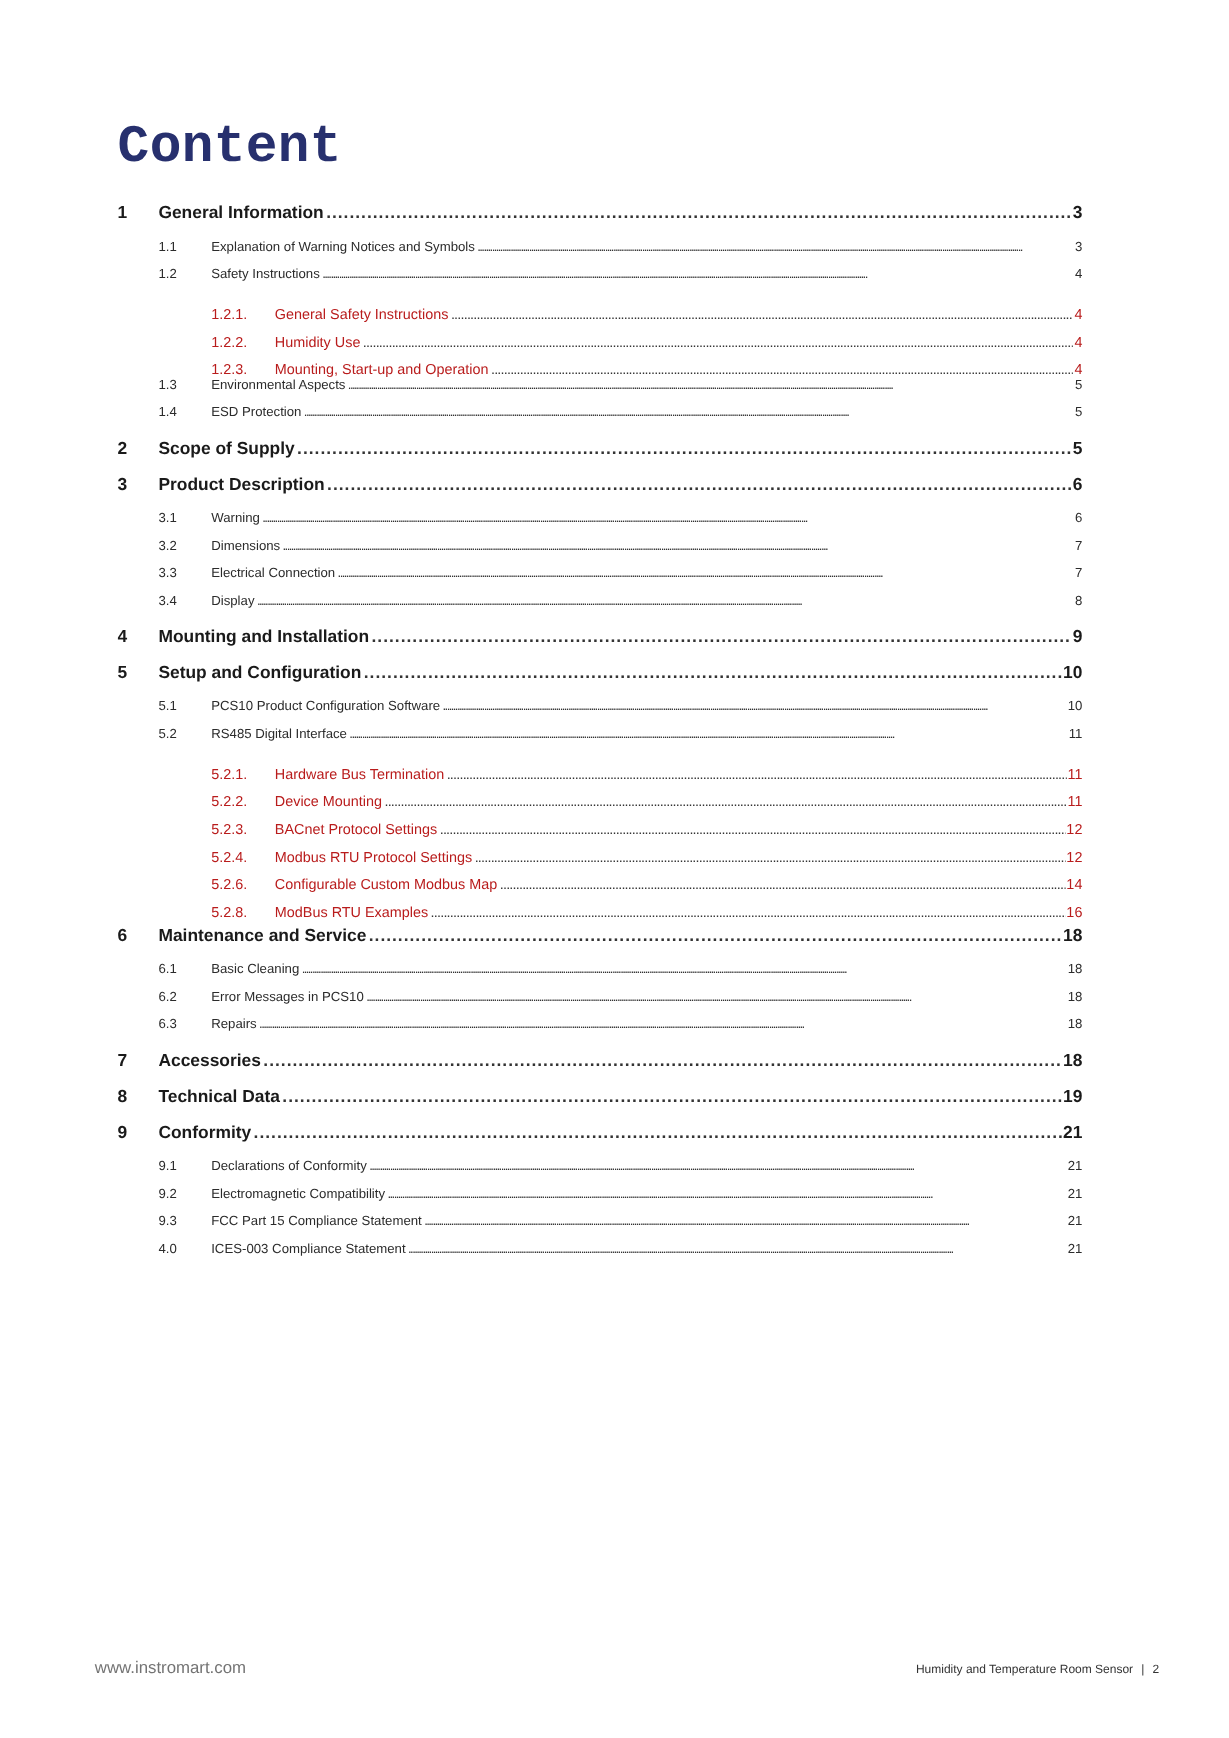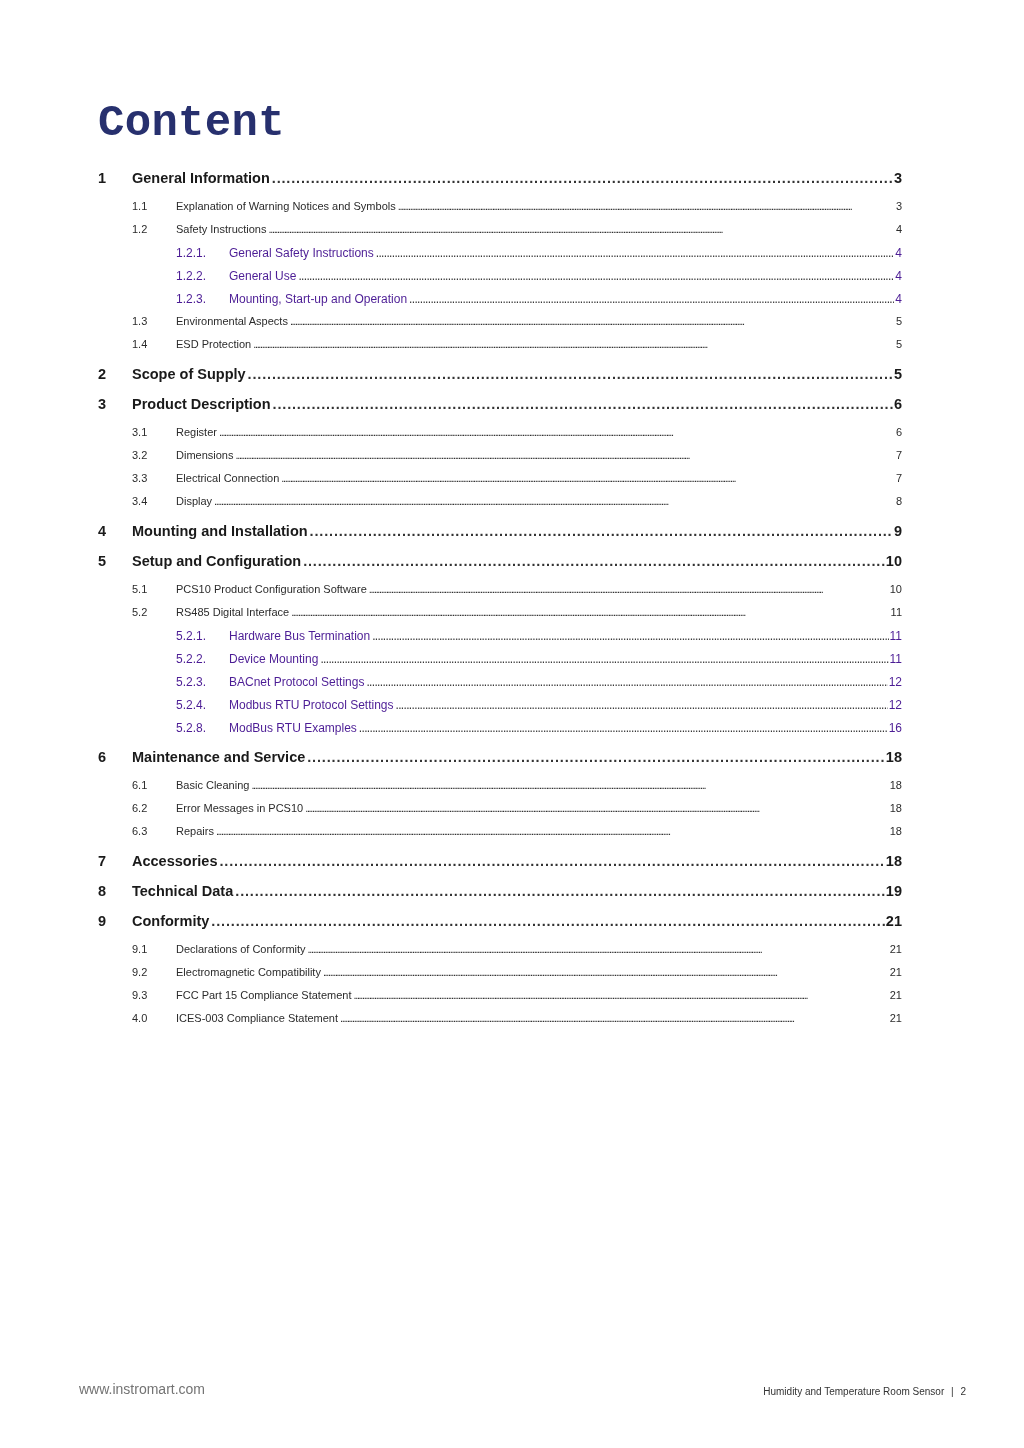--- a/index.html
+++ b/index.html
@@ -16,21 +16,21 @@
   .row .dots::before { content: ". . . . . . . . . . . . . . . . . . . . . . . . . . . . . . . . . . . . . . . . . . . . . . . . . . . . . . . . . . . . . . . . . . . . . . . . . . . . . . . . . . . . . . . . . . . . . . . . . . . . . . . . . . . . . . . . . . . . . . . . . . . . . . . . . . . . . . . . . . . . . . . . . . . . . . . . . . . . . . . . . . . . . . . . . . . . . . . . . . . . . . . . . . . . . . . . . . . . . . . . . . . . . . . . . . . . . . . . . . . . . . . . . . . . . . . . . . . . . . . . . . . . . . . . . . . . . . . . . . . . . . . . ."; letter-spacing: -2.2px; }
   .row .page { flex: 0 0 auto; padding-left: 1px; }
 
   .lvl1 { height: 30px; font-size: 14.5px; font-weight: bold; color: #1a1a1a; }
   .lvl1 .num { width: 34px; }
   .lvl1 .dots::before { letter-spacing: -1.6px; }
 
   .lvl2 { height: 23px; font-size: 11px; color: #2b2b2b; margin-left: 34px; }
   .lvl2 .num { width: 44px; }
 
-  .lvl3 { height: 23px; font-size: 12px; color: #4c1d95; margin-left: 78px; }
+  .lvl3 { height: 23px; font-size: 12px; color: #b91c1c; margin-left: 78px; align-items: flex-end; }
   .lvl3 .num { width: 53px; font-size: 12px; }
   .lvl3 .dots { font-size: 12px; }
   .lvl3 .dots::before { letter-spacing: -2.0px; }
 
   .after-sub { margin-top: 5px; }
 
   .footer-left { position: absolute; left: 79px; top: 1381px; font-size: 14px; color: #737373; }
   .footer-right { position: absolute; right: 58px; top: 1386px; font-size: 10px; color: #333; }
 </style>
 </head>
@@ -58,21 +58,21 @@
       <span class="page">4</span>
     </div>
     <div class="row lvl3">
       <span class="num">1.2.1.</span>
       <span class="label">General Safety Instructions</span>
       <span class="dots"></span>
       <span class="page">4</span>
     </div>
     <div class="row lvl3">
       <span class="num">1.2.2.</span>
-      <span class="label">General Use</span>
+      <span class="label">Humidity Use</span>
       <span class="dots"></span>
       <span class="page">4</span>
     </div>
     <div class="row lvl3">
       <span class="num">1.2.3.</span>
       <span class="label">Mounting, Start-up and Operation</span>
       <span class="dots"></span>
       <span class="page">4</span>
     </div>
     <div class="row lvl2">
@@ -94,21 +94,21 @@
       <span class="page">5</span>
     </div>
     <div class="row lvl1">
       <span class="num">3</span>
       <span class="label">Product Description</span>
       <span class="dots"></span>
       <span class="page">6</span>
     </div>
     <div class="row lvl2">
       <span class="num">3.1</span>
-      <span class="label">Register</span>
+      <span class="label">Warning</span>
       <span class="dots"></span>
       <span class="page">6</span>
     </div>
     <div class="row lvl2">
       <span class="num">3.2</span>
       <span class="label">Dimensions</span>
       <span class="dots"></span>
       <span class="page">7</span>
     </div>
     <div class="row lvl2">
@@ -163,20 +163,26 @@
       <span class="num">5.2.3.</span>
       <span class="label">BACnet Protocol Settings</span>
       <span class="dots"></span>
       <span class="page">12</span>
     </div>
     <div class="row lvl3">
       <span class="num">5.2.4.</span>
       <span class="label">Modbus RTU Protocol Settings</span>
       <span class="dots"></span>
       <span class="page">12</span>
+    </div>
+    <div class="row lvl3">
+      <span class="num">5.2.6.</span>
+      <span class="label">Configurable Custom Modbus Map</span>
+      <span class="dots"></span>
+      <span class="page">14</span>
     </div>
     <div class="row lvl3">
       <span class="num">5.2.8.</span>
       <span class="label">ModBus RTU Examples</span>
       <span class="dots"></span>
       <span class="page">16</span>
     </div>
     <div class="row lvl1 after-sub">
       <span class="num">6</span>
       <span class="label">Maintenance and Service</span>

